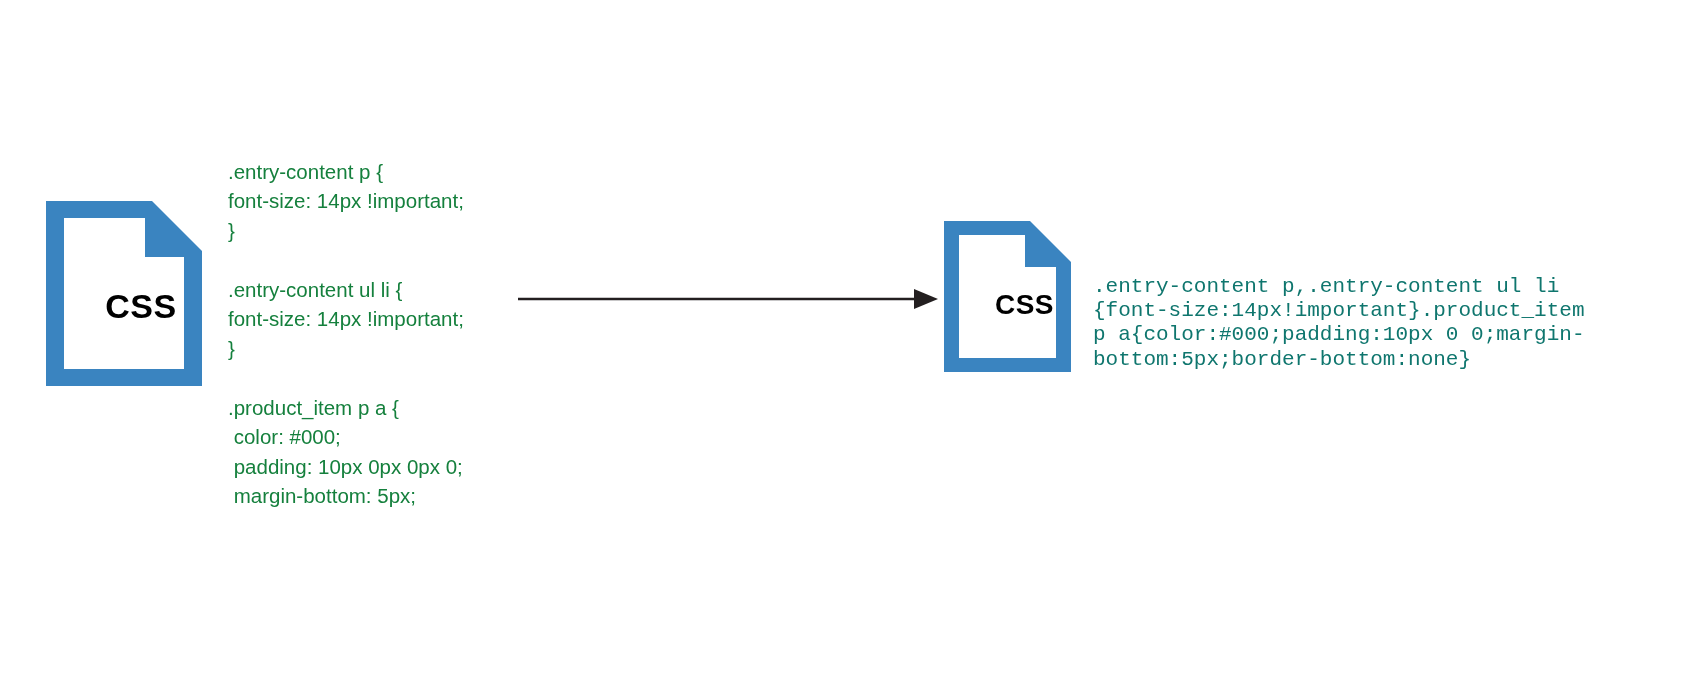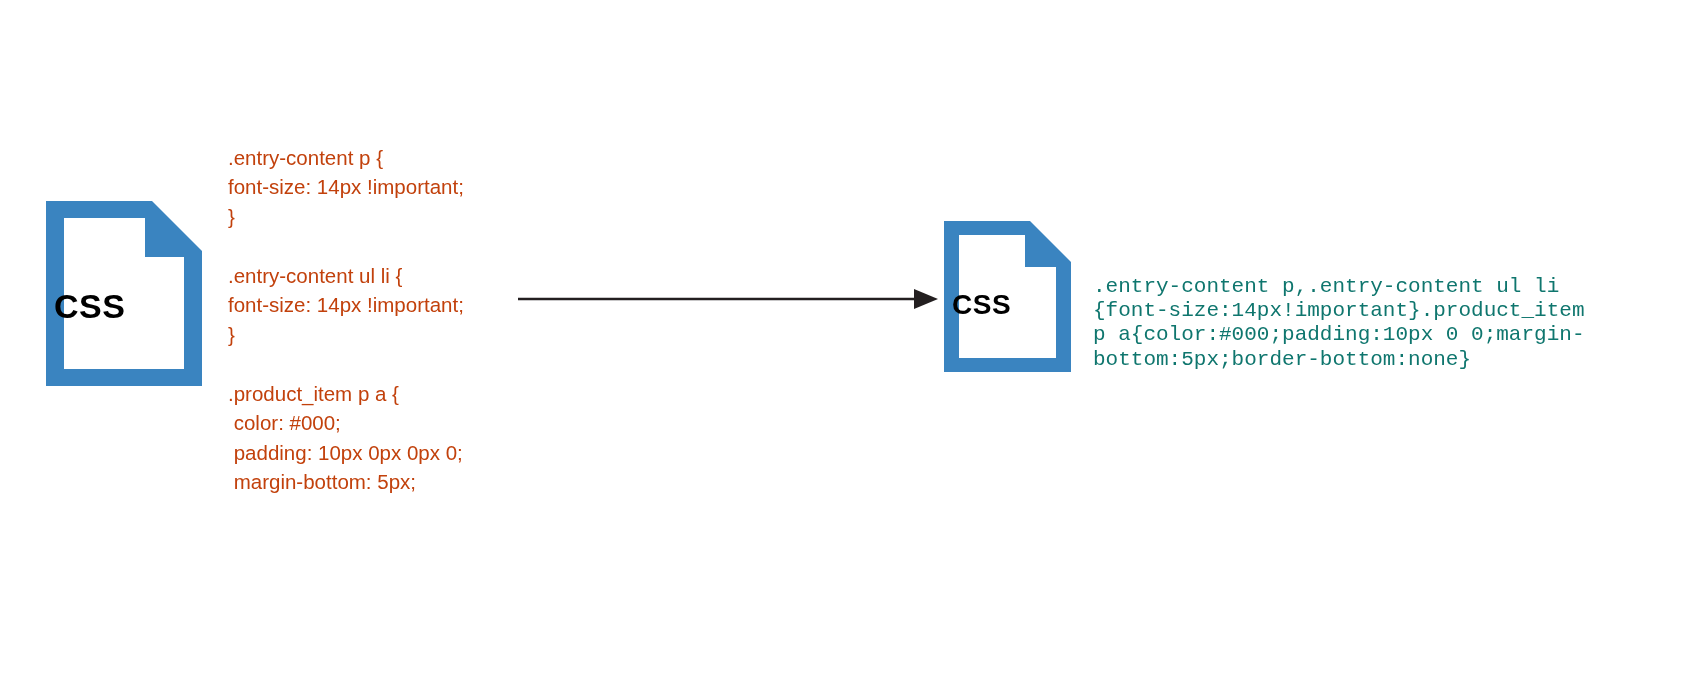--- a/index.html
+++ b/index.html
@@ -21,22 +21,23 @@
     inset: 0;
   }
 
   
   .file-icon {
     position: absolute;
     display: block;
   }
   .file-icon .glyph-label {
     position: absolute;
-    left: 8px;
+    left: 17px;
     width: 100%;
+    text-align: center;
     font-family: "Liberation Sans", sans-serif;
     font-weight: bold;
     color: #000000;
     letter-spacing: 0.5px;
     line-height: 1;
     pointer-events: none;
   }
 
   #icon-left {
     left: 46px;
@@ -57,26 +58,26 @@
   }
   #icon-right .glyph-label {
     top: 70px;
     font-size: 28px;
   }
 
   
   #source-code {
     position: absolute;
     left: 228px;
-    top: 122px;
+    top: 136px;
     width: 300px;
     font-family: "Liberation Sans", sans-serif;
     font-size: 20.5px;
     line-height: 29.5px;
-    color: #c2410c;
+    color: #15803d;
     white-space: pre;
   }
 
   
   #minify-label {
     position: absolute;
     left: 560px;
     top: 236px;
     width: 370px;
     text-align: center;

